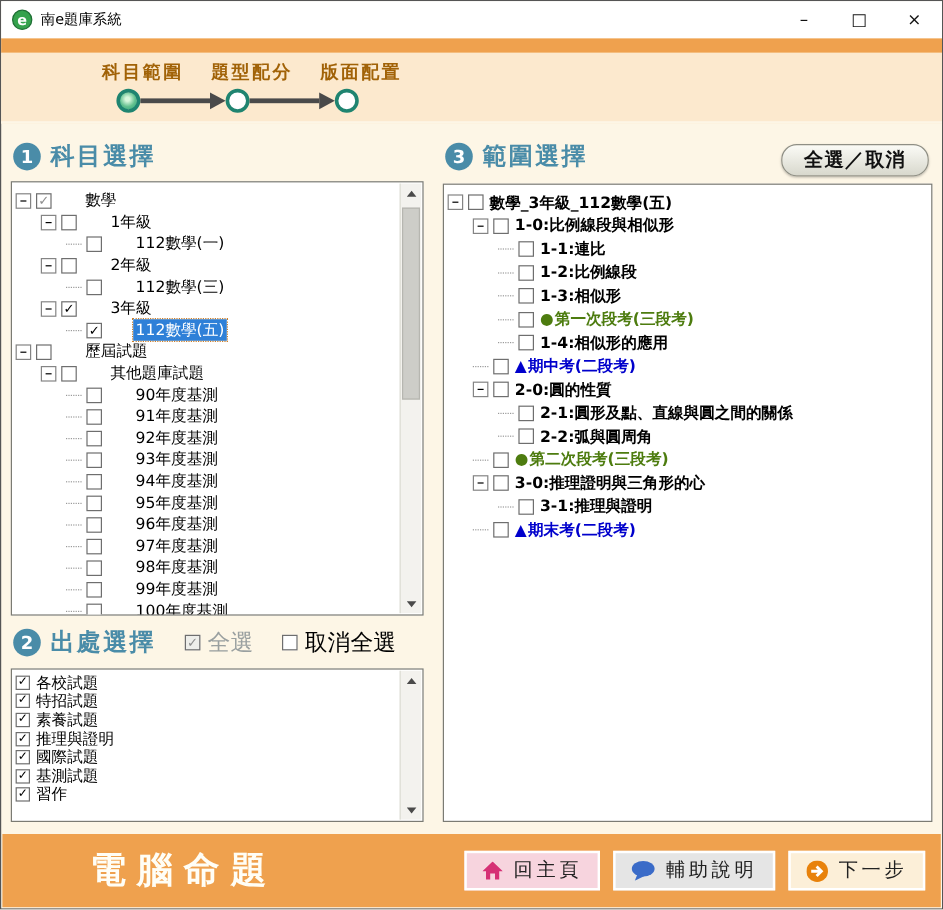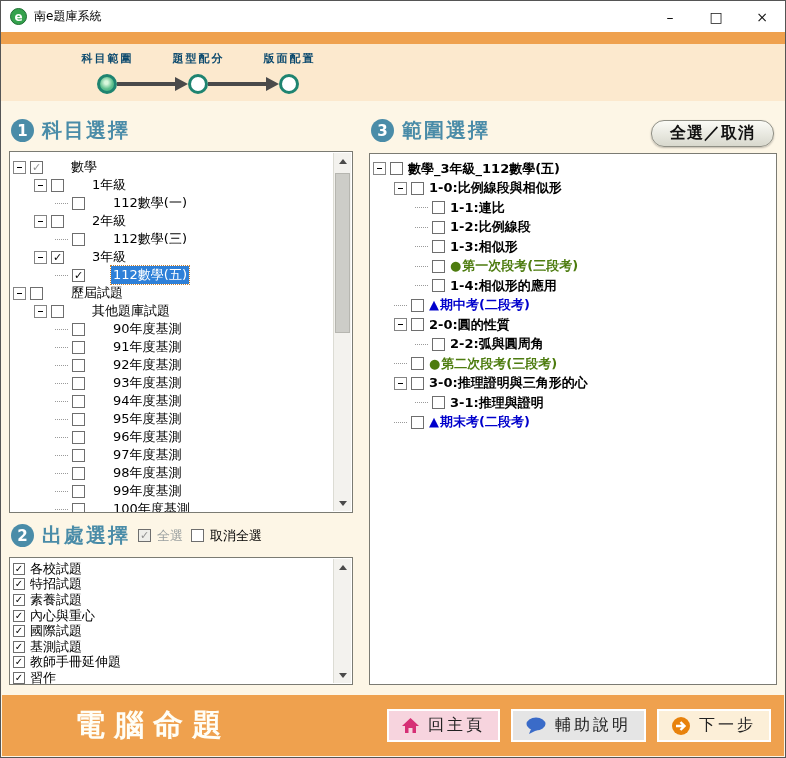--- a/index.html
+++ b/index.html
@@ -12,21 +12,21 @@
     font-size:12px;font-weight:bold;display:flex;align-items:center;justify-content:center;box-sizing:border-box;}
   .app-title{font-size:12px;color:#000;margin-left:7px;}
   .win-controls{margin-left:auto;display:flex;height:100%;}
   .win-controls span{width:46px;display:flex;align-items:center;justify-content:center;font-size:14px;color:#111;cursor:default;}
 
   .orange-strip{height:12px;background:#EFA14E;}
 
   
   .steps{height:57px;background:#FCE9CE;position:relative;border-bottom:2px solid #FDF6E6;}
   .step-labels{position:absolute;left:61px;top:7px;display:flex;}
-  .step-labels div{width:91px;text-align:center;font-size:11px;font-weight:bold;color:#0c4a6e;letter-spacing:2px;}
+  .step-labels div{width:91px;text-align:right;font-size:15px;font-weight:bold;color:#a16207;letter-spacing:2px;}
   .step-track{position:absolute;left:96px;top:30px;display:flex;align-items:center;}
   .circle{width:20px;height:20px;border-radius:50%;border:3px solid #1F8470;background:#fff;box-sizing:border-box;flex:none;}
   .circle.active{background:radial-gradient(circle at 45% 40%, #D8F7DC 15%, #63C08F 55%, #2FA67A 100%);}
   .conn-arrow{width:71px;display:flex;align-items:center;}
   .conn-arrow .line{flex:1;height:4px;background:#4a4a4a;}
   .conn-arrow .head{width:0;height:0;border-left:13px solid #4a4a4a;border-top:7px solid transparent;border-bottom:7px solid transparent;}
 
   
   .sec-header{position:absolute;display:flex;align-items:center;}
   .num-circle{width:23px;height:23px;border-radius:50%;background:#4A8CA8;color:#fff;font-weight:bold;font-size:15px;
@@ -69,21 +69,21 @@
   
   .vscroll{position:absolute;top:1px;right:1px;bottom:1px;width:17px;background:#F3F2EE;border-left:1px solid #dcdcd4;}
   .sb-btn{position:absolute;left:0;right:0;height:16px;display:flex;align-items:center;justify-content:center;}
   .sb-btn.up{top:0;}
   .sb-btn.down{bottom:0;}
   .sb-btn.up::after{content:'';border-left:4px solid transparent;border-right:4px solid transparent;border-bottom:5px solid #4a4a4a;}
   .sb-btn.down::after{content:'';border-left:4px solid transparent;border-right:4px solid transparent;border-top:5px solid #4a4a4a;}
   .sb-thumb{position:absolute;left:1px;right:1px;background:#CDCDC8;border:1px solid #b6b6b0;}
 
   
-  .hdr-chk{display:flex;align-items:center;font-size:13px;margin-left:8px;}
+  .hdr-chk{display:flex;align-items:center;font-size:19px;margin-left:24px;}
   .hdr-chk .chk{margin-right:6px;}
   .hdr-chk .lbl-gray{color:#9aa0a0;}
   .hdr-chk .lbl{color:#000;}
 
   
   .pill{position:absolute;left:650px;top:119px;width:123px;height:27px;border-radius:13px;
     background:linear-gradient(#FBFBF6,#D8D8CD);border:1px solid #8F8F85;box-shadow:0 1px 2px rgba(0,0,0,.25);
     font-size:16px;font-weight:600;color:#111;display:flex;align-items:center;justify-content:center;letter-spacing:1px;box-sizing:border-box;}
 
   
@@ -291,33 +291,29 @@
         <div class="list-row">
           <span class="chk c"></span>
           <span>特招試題</span>
         </div>
         <div class="list-row">
           <span class="chk c"></span>
           <span>素養試題</span>
         </div>
         <div class="list-row">
           <span class="chk c"></span>
-          <span>內心與重心</span>
+          <span>推理與證明</span>
         </div>
         <div class="list-row">
           <span class="chk c"></span>
           <span>國際試題</span>
         </div>
         <div class="list-row">
           <span class="chk c"></span>
           <span>基測試題</span>
-        </div>
-        <div class="list-row">
-          <span class="chk c"></span>
-          <span>教師手冊延伸題</span>
         </div>
         <div class="list-row">
           <span class="chk c"></span>
           <span>習作</span>
         </div>
       </div>
     <div class="vscroll">
       <div class="sb-btn up"></div>
       <div class="sb-btn down"></div>
     </div>
@@ -377,20 +373,26 @@
           <span class="ind" style="width: 21px;"></span>
           <span class="connector"></span>
           <span class="chk n"></span>
           <span class="tree-label blue"><span class="marker">▲</span>期中考(二段考)</span>
         </div>
         <div class="tree-row">
           <span class="ind" style="width: 21px;"></span>
           <span class="expander"></span>
           <span class="chk n"></span>
           <span class="tree-label">2-0:圓的性質</span>
+        </div>
+        <div class="tree-row">
+          <span class="ind" style="width: 42px;"></span>
+          <span class="connector"></span>
+          <span class="chk n"></span>
+          <span class="tree-label">2-1:圓形及點、直線與圓之間的關係</span>
         </div>
         <div class="tree-row">
           <span class="ind" style="width: 42px;"></span>
           <span class="connector"></span>
           <span class="chk n"></span>
           <span class="tree-label">2-2:弧與圓周角</span>
         </div>
         <div class="tree-row">
           <span class="ind" style="width: 21px;"></span>
           <span class="connector"></span>

